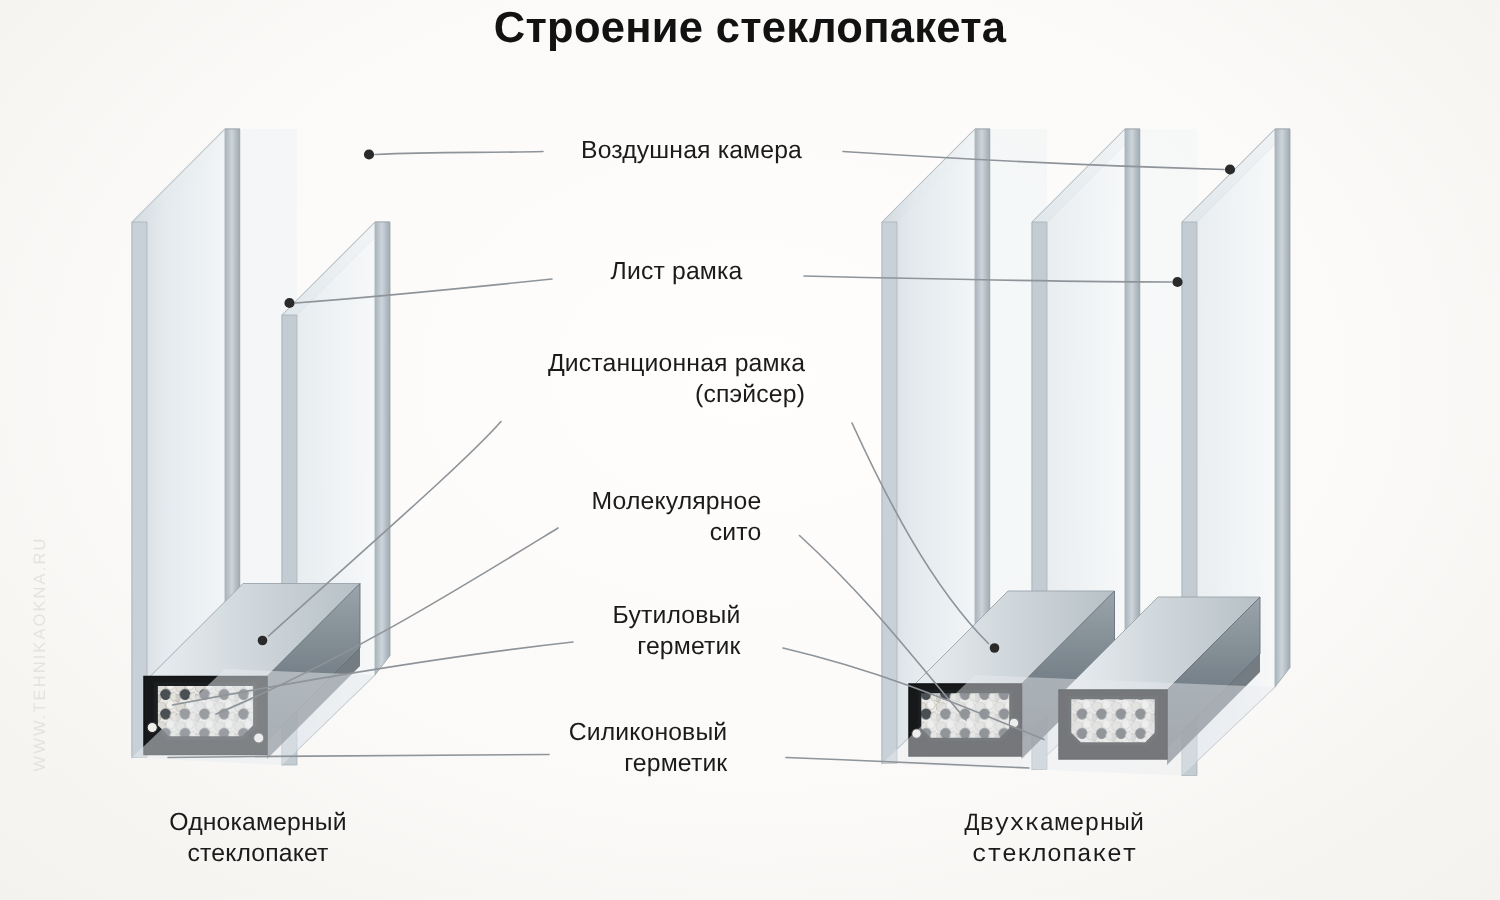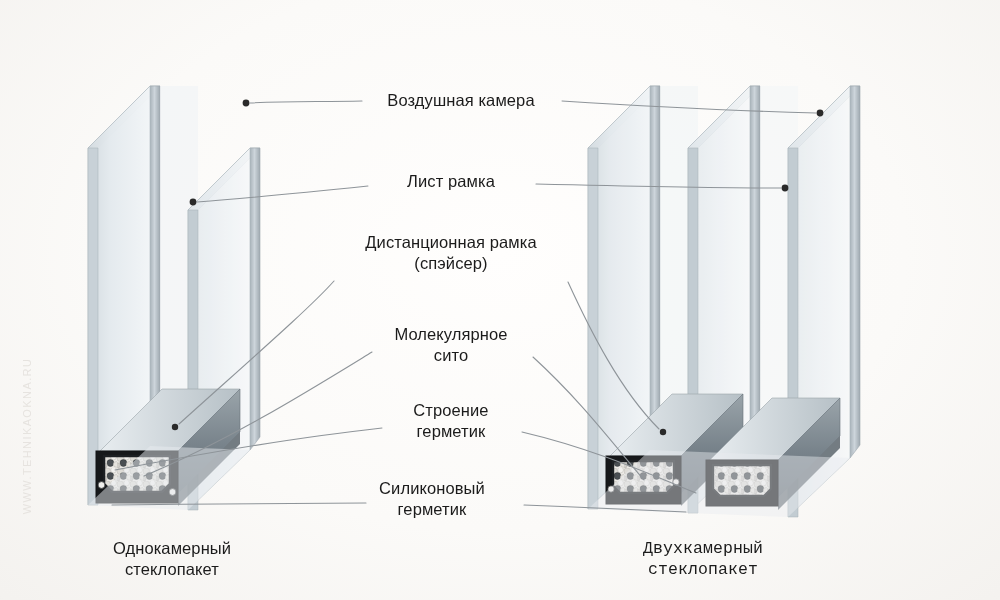--- a/index.html
+++ b/index.html
@@ -43,21 +43,21 @@
 
   
   .label {
     position: absolute;
     font-size: 16.5px;
     color: #1b1b1b;
     line-height: 1.28;
     white-space: pre-line;
     letter-spacing: 0.1px;
   }
-  .label.center { text-align: center; transform: translateX(-50%); }
+  .label.center { text-align: right; transform: translateX(-50%); }
 
   .caption {
     position: absolute;
     font-size: 16.5px;
     color: #1b1b1b;
     line-height: 1.3;
     text-align: center;
     white-space: pre-line;
     transform: translateX(-50%);
     letter-spacing: 0.1px;
@@ -77,20 +77,21 @@
     white-space: nowrap;
     text-align: center;
     user-select: none;
   }
 </style>
 </head>
 <body>
 
 <div id="stage">
 
+  <div id="title">Строение стеклопакета</div>
 
   <svg id="art" viewBox="0 0 1000 600">
     <defs>
       <linearGradient id="gFace" x1="0" y1="0" x2="1" y2="0">
         <stop offset="0%" stop-color="#d4dbe0"></stop>
         <stop offset="35%" stop-color="#e4eaee"></stop>
         <stop offset="100%" stop-color="#f2f5f7"></stop>
       </linearGradient>
       <linearGradient id="gFace2" x1="0" y1="0" x2="1" y2="0">
         <stop offset="0%" stop-color="#e2e8ec"></stop>
@@ -270,21 +271,21 @@
   <div class="label center" style="left:461px; top:90px;">Воздушная камера</div>
 
   <div class="label center" style="left:451px; top:171px;">Лист рамка</div>
 
   <div class="label center" style="left:451px; top:232px;">Дистанционная рамка
 (спэйсер)</div>
 
   <div class="label center" style="left:451px; top:324px;">Молекулярное
 сито</div>
 
-  <div class="label center" style="left:451px; top:400px;">Строение
+  <div class="label center" style="left:451px; top:400px;">Бутиловый
 герметик</div>
 
   <div class="label center" style="left:432px; top:478px;">Силиконовый
 герметик</div>
 
   <div class="caption" style="left:172px; top:538px;">Однокамерный
 стеклопакет</div>
 
   <div class="caption" style="left:703px; top:538px;font-family:Liberation Mono, monospace;">Двухкамерный
 стеклопакет</div>

